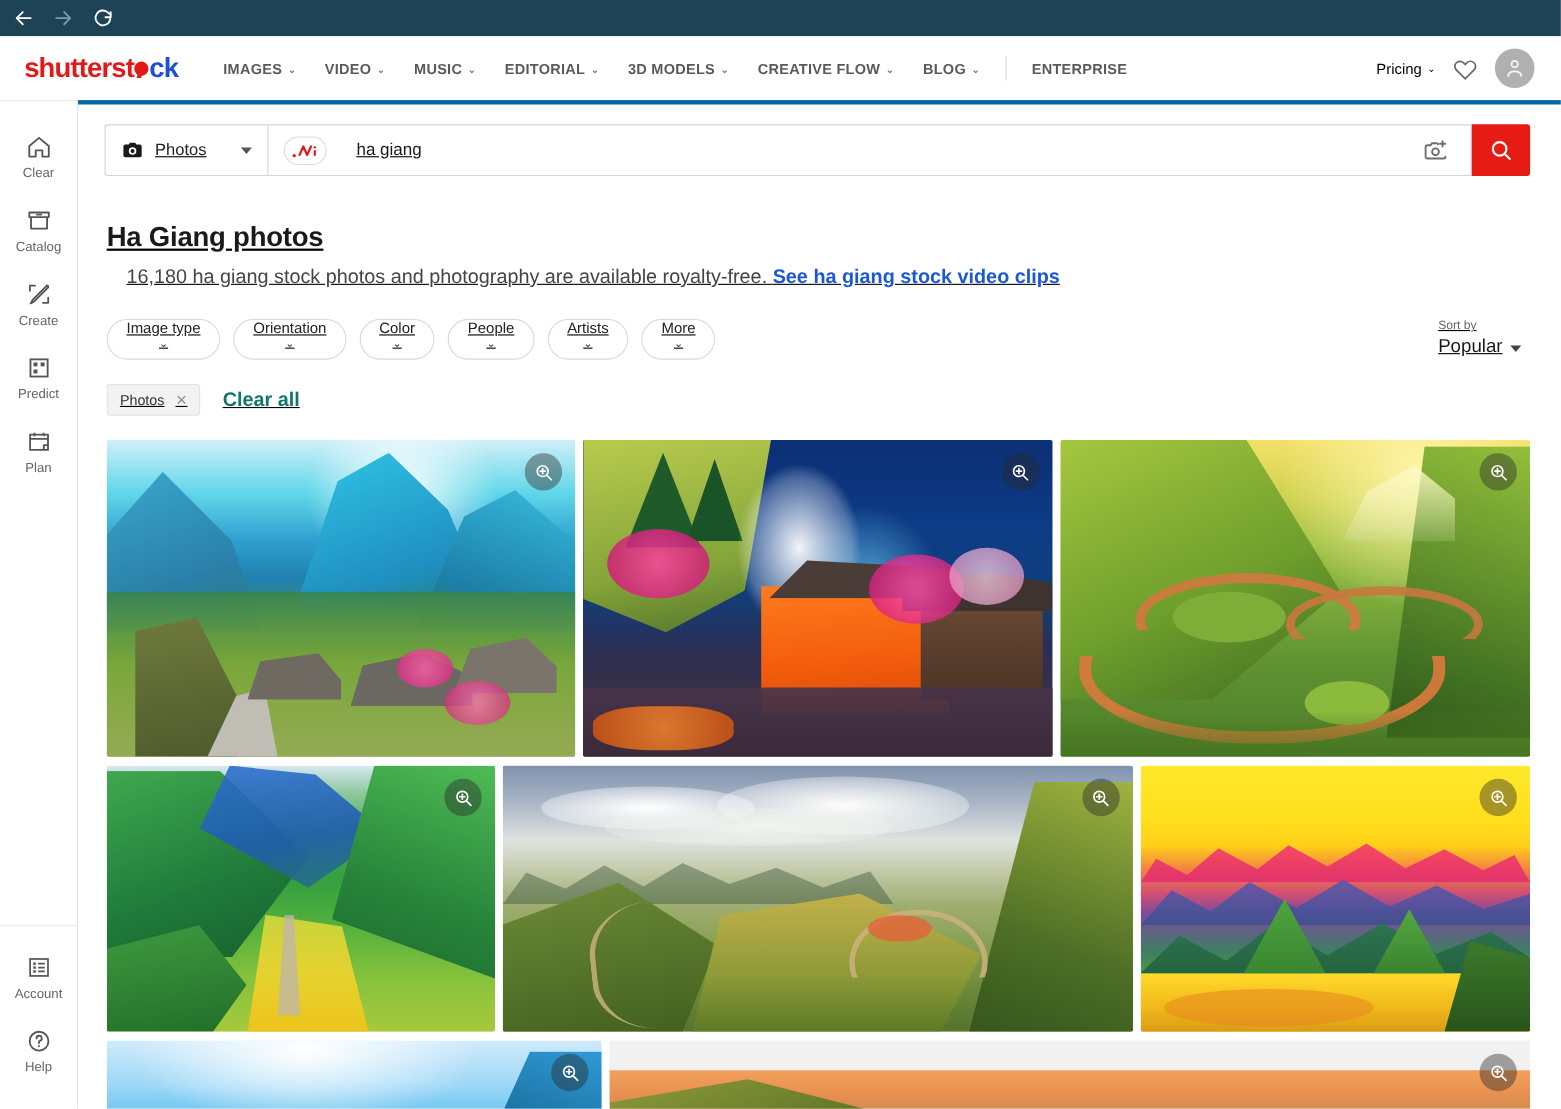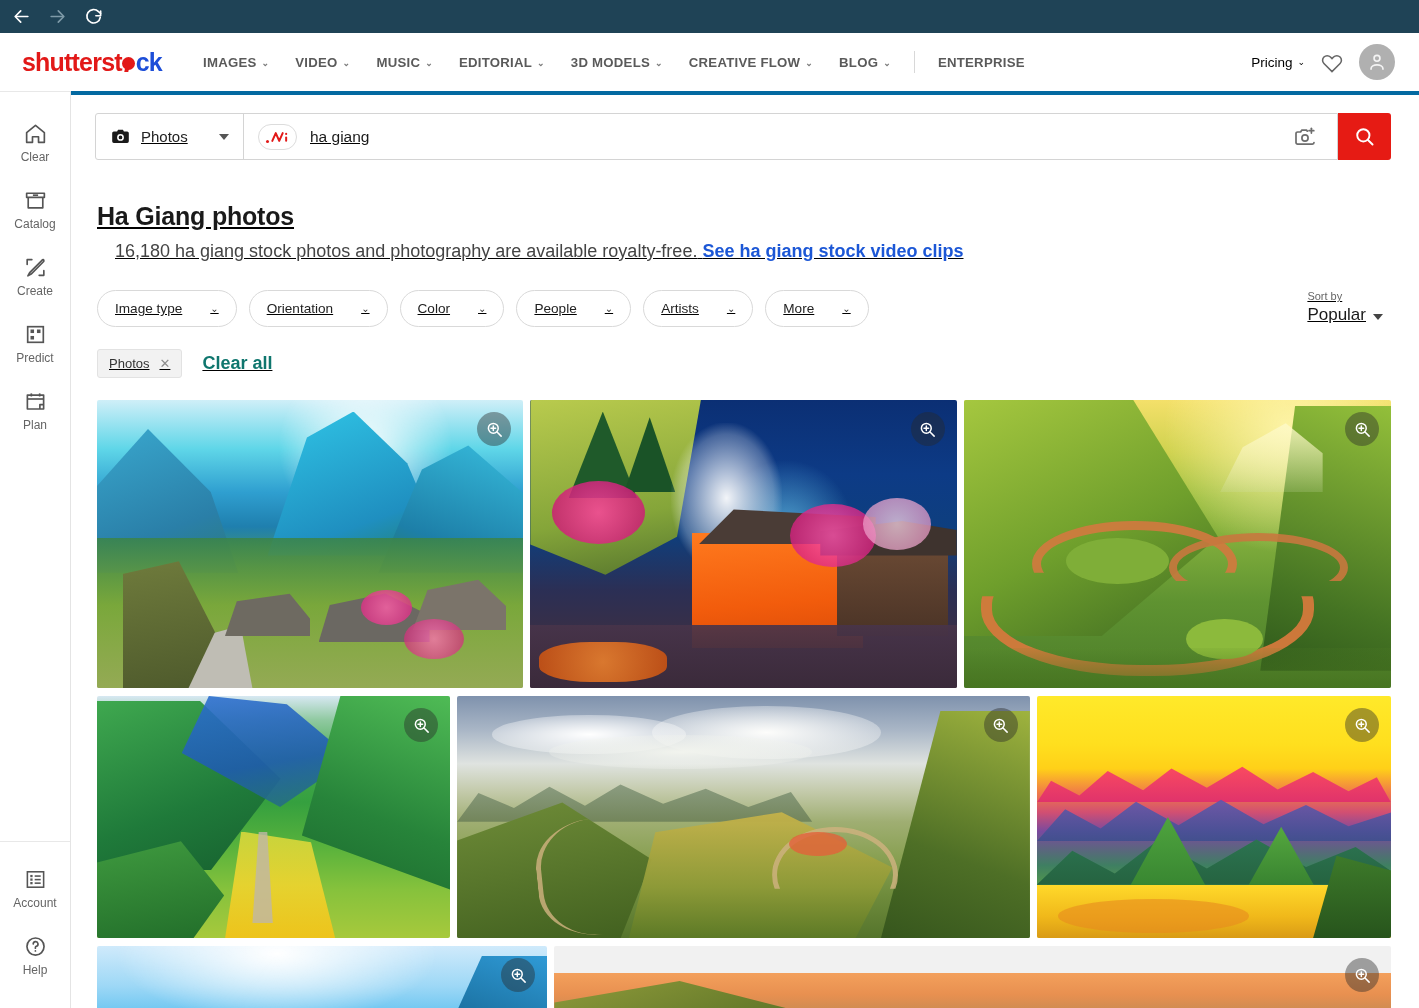--- a/index.html
+++ b/index.html
@@ -164,21 +164,21 @@
   .type-select .caret {
     margin-left: auto;
     width: 0; height: 0;
     border-left: 5px solid transparent;
     border-right: 5px solid transparent;
     border-top: 6px solid #555;
   }
   .query-area {
     flex: 1;
     display: flex; align-items: center;
-    gap: 13px;
+    gap: 27px;
     padding: 0 14px;
   }
   .ai-badge {
     width: 39px; height: 26px;
     border: 1px solid #dcdcdc;
     border-radius: 13px;
     display: flex; align-items: center; justify-content: center;
     gap: 1px;
     flex-shrink: 0;
   }
@@ -210,26 +210,27 @@
   .filterbar {
     display: flex; align-items: flex-start;
     margin: 28px 0 0 2px;
   }
   .pills { display: flex; gap: 12px; flex-wrap: wrap; }
   .pill {
     height: 37px;
     border: 1px solid #d9d9d9;
     border-radius: 19px;
     display: flex; align-items: center;
-    gap: 28px;
+    gap: 0;
     padding: 0 17px;
     font-size: 13.6px; color: #222;
     background: #fff;
     cursor: pointer;
     white-space: nowrap;
+    flex-direction: column;
   }
   .pill .chev { font-size: 10px; color: #333; }
   .sortwrap {
     margin-left: auto;
     text-align: left;
     padding-right: 8px;
   }
   .sort-label { font-size: 11px; color: #666; margin-bottom: 3px; }
   .sort-value {
     font-size: 17px; color: #1a1a1a;

